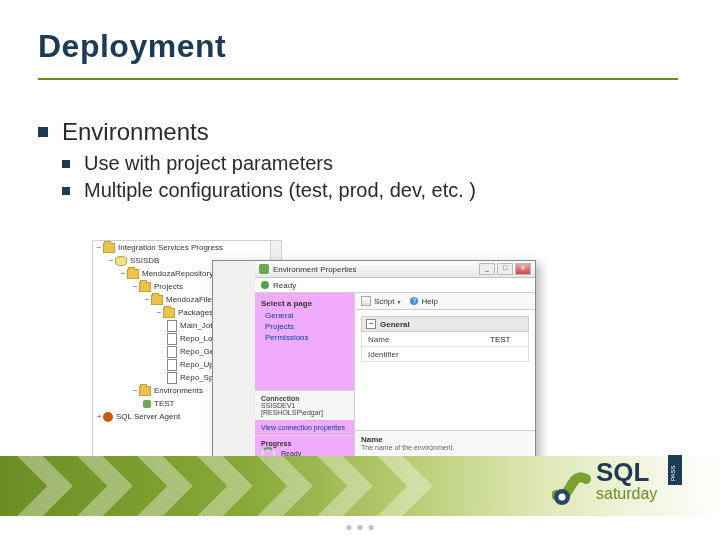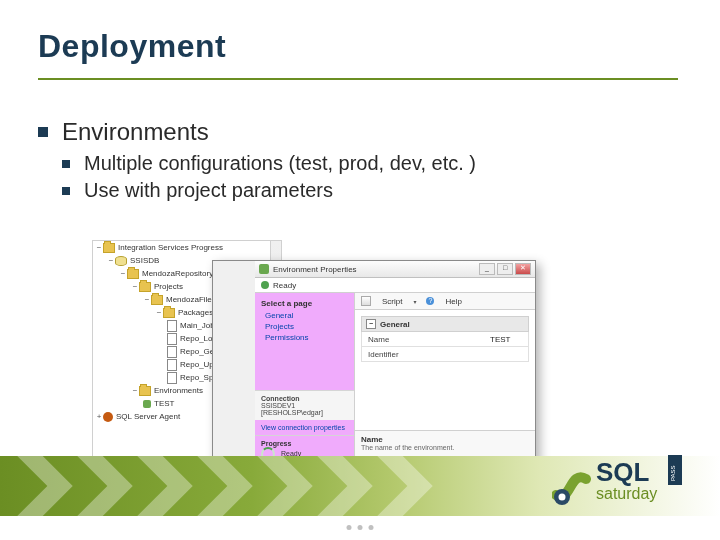--- a/index.html
+++ b/index.html
@@ -304,21 +304,21 @@
     border-bottom: 1px solid #d0d0d0;
     display: flex;
     align-items: center;
     padding: 0 6px;
     background: #f8f8f8;
     gap: 10px;
   }
   .script-bar .btn {
     display: flex;
     align-items: center;
-    gap: 11px;
+    gap: 3px;
   }
   .btn-icon {
     width: 8px;
     height: 8px;
   }
   .btn-icon.script { background: linear-gradient(#fff,#dedede); border: 1px solid #aaa; }
   .btn-icon.help {
     border-radius: 50%;
     background: #4a90d9;
     color: #fff;
@@ -451,22 +451,22 @@
 
 <div class="slide">
 
   <div class="title">Deployment</div>
   <div class="title-underline"></div>
 
   <ul class="level1">
     <li>
       <span>Environments</span>
       <ul class="level2">
+        <li>Use with project parameters</li>
         <li>Multiple configurations (test, prod, dev, etc. )</li>
-        <li>Use with project parameters</li>
       </ul>
     </li>
   </ul>
 
   <div class="screenshot-wrap">
 
     <div class="tree-pane">
       <div class="tree-node" style="padding-left:2px">
         <span class="tree-toggle">−</span>
         <span class="tree-icon-folder"></span>

